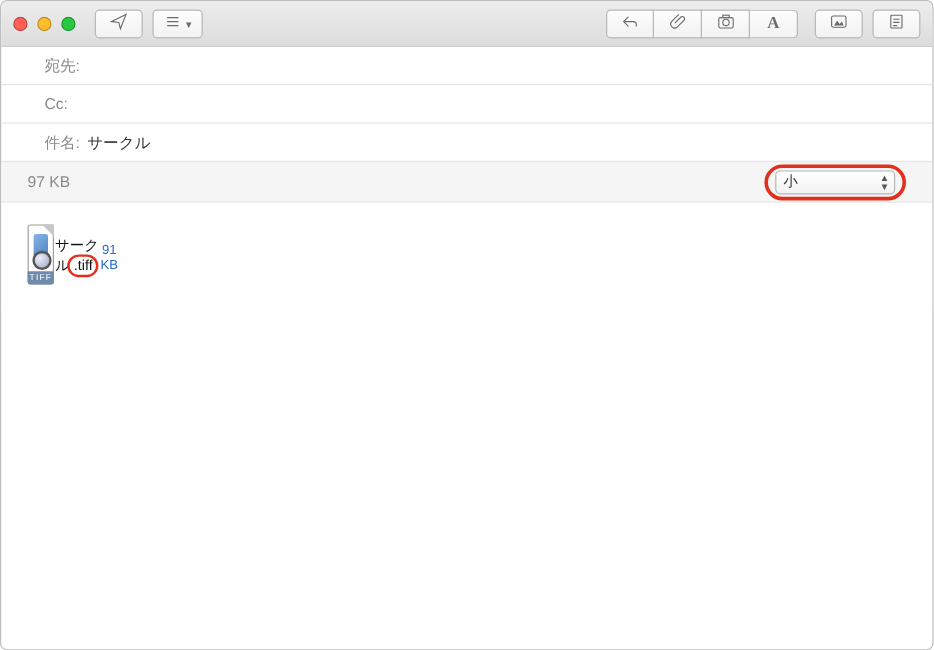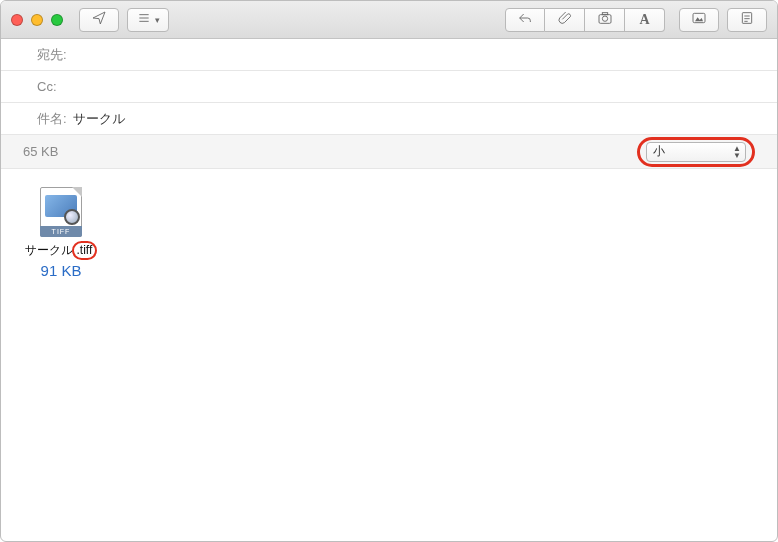--- a/index.html
+++ b/index.html
@@ -108,21 +108,21 @@
     display:flex; flex-direction:column;
   }
 
   
   .compose-body {
     padding: 18px 22px;
     background:#fff;
   }
   .attachment {
     width: 76px;
-    display:flex; flex-direction:column; align-items:center;
+    display:flex; flex-direction:row; align-items:center;
     text-align:center;
     font-size:12px;
   }
   .att-icon {
     width: 42px; height: 50px;
     position: relative;
     margin-bottom: 4px;
   }
   .att-icon .page {
     position:absolute; inset:0;
@@ -156,21 +156,21 @@
     border-radius:0 0 2px 2px;
   }
   .att-name { color:#111; line-height:1.25; word-break: break-all; position:relative; }
   .ext-circle {
     display:inline-block;
     border: 2.5px solid #e2301f;
     border-radius: 10px;
     padding: 0 3px;
     margin-left: -2px;
   }
-  .att-size { color:#2a6cc6; font-size:15px; margin-top:2px; }
+  .att-size { color:#2a6cc6; font-size:11px; margin-top:2px; }
 </style>
 </head>
 <body>
 
 <div class="titlebar">
   <div class="traffic">
     <div class="tl red"></div>
     <div class="tl yellow"></div>
     <div class="tl green"></div>
   </div>
@@ -253,21 +253,21 @@
   <span>Cc:</span>
   <input class="field-input" value="" style="">
 </div>
 
 <div class="field-row">
   <span>件名:</span>
   <input class="field-input value" value="サークル" style="">
 </div>
 
 <div class="info-bar">
-  <span>65 KB</span>
+  <span>97 KB</span>
   <div class="spacer"></div>
   <div class="highlight-group">
     <div class="mac-select">
       <span>小</span>
       <span class="arrows">
           <span>▲</span>
           <span>▼</span>
         </span>
     </div>
   </div>

